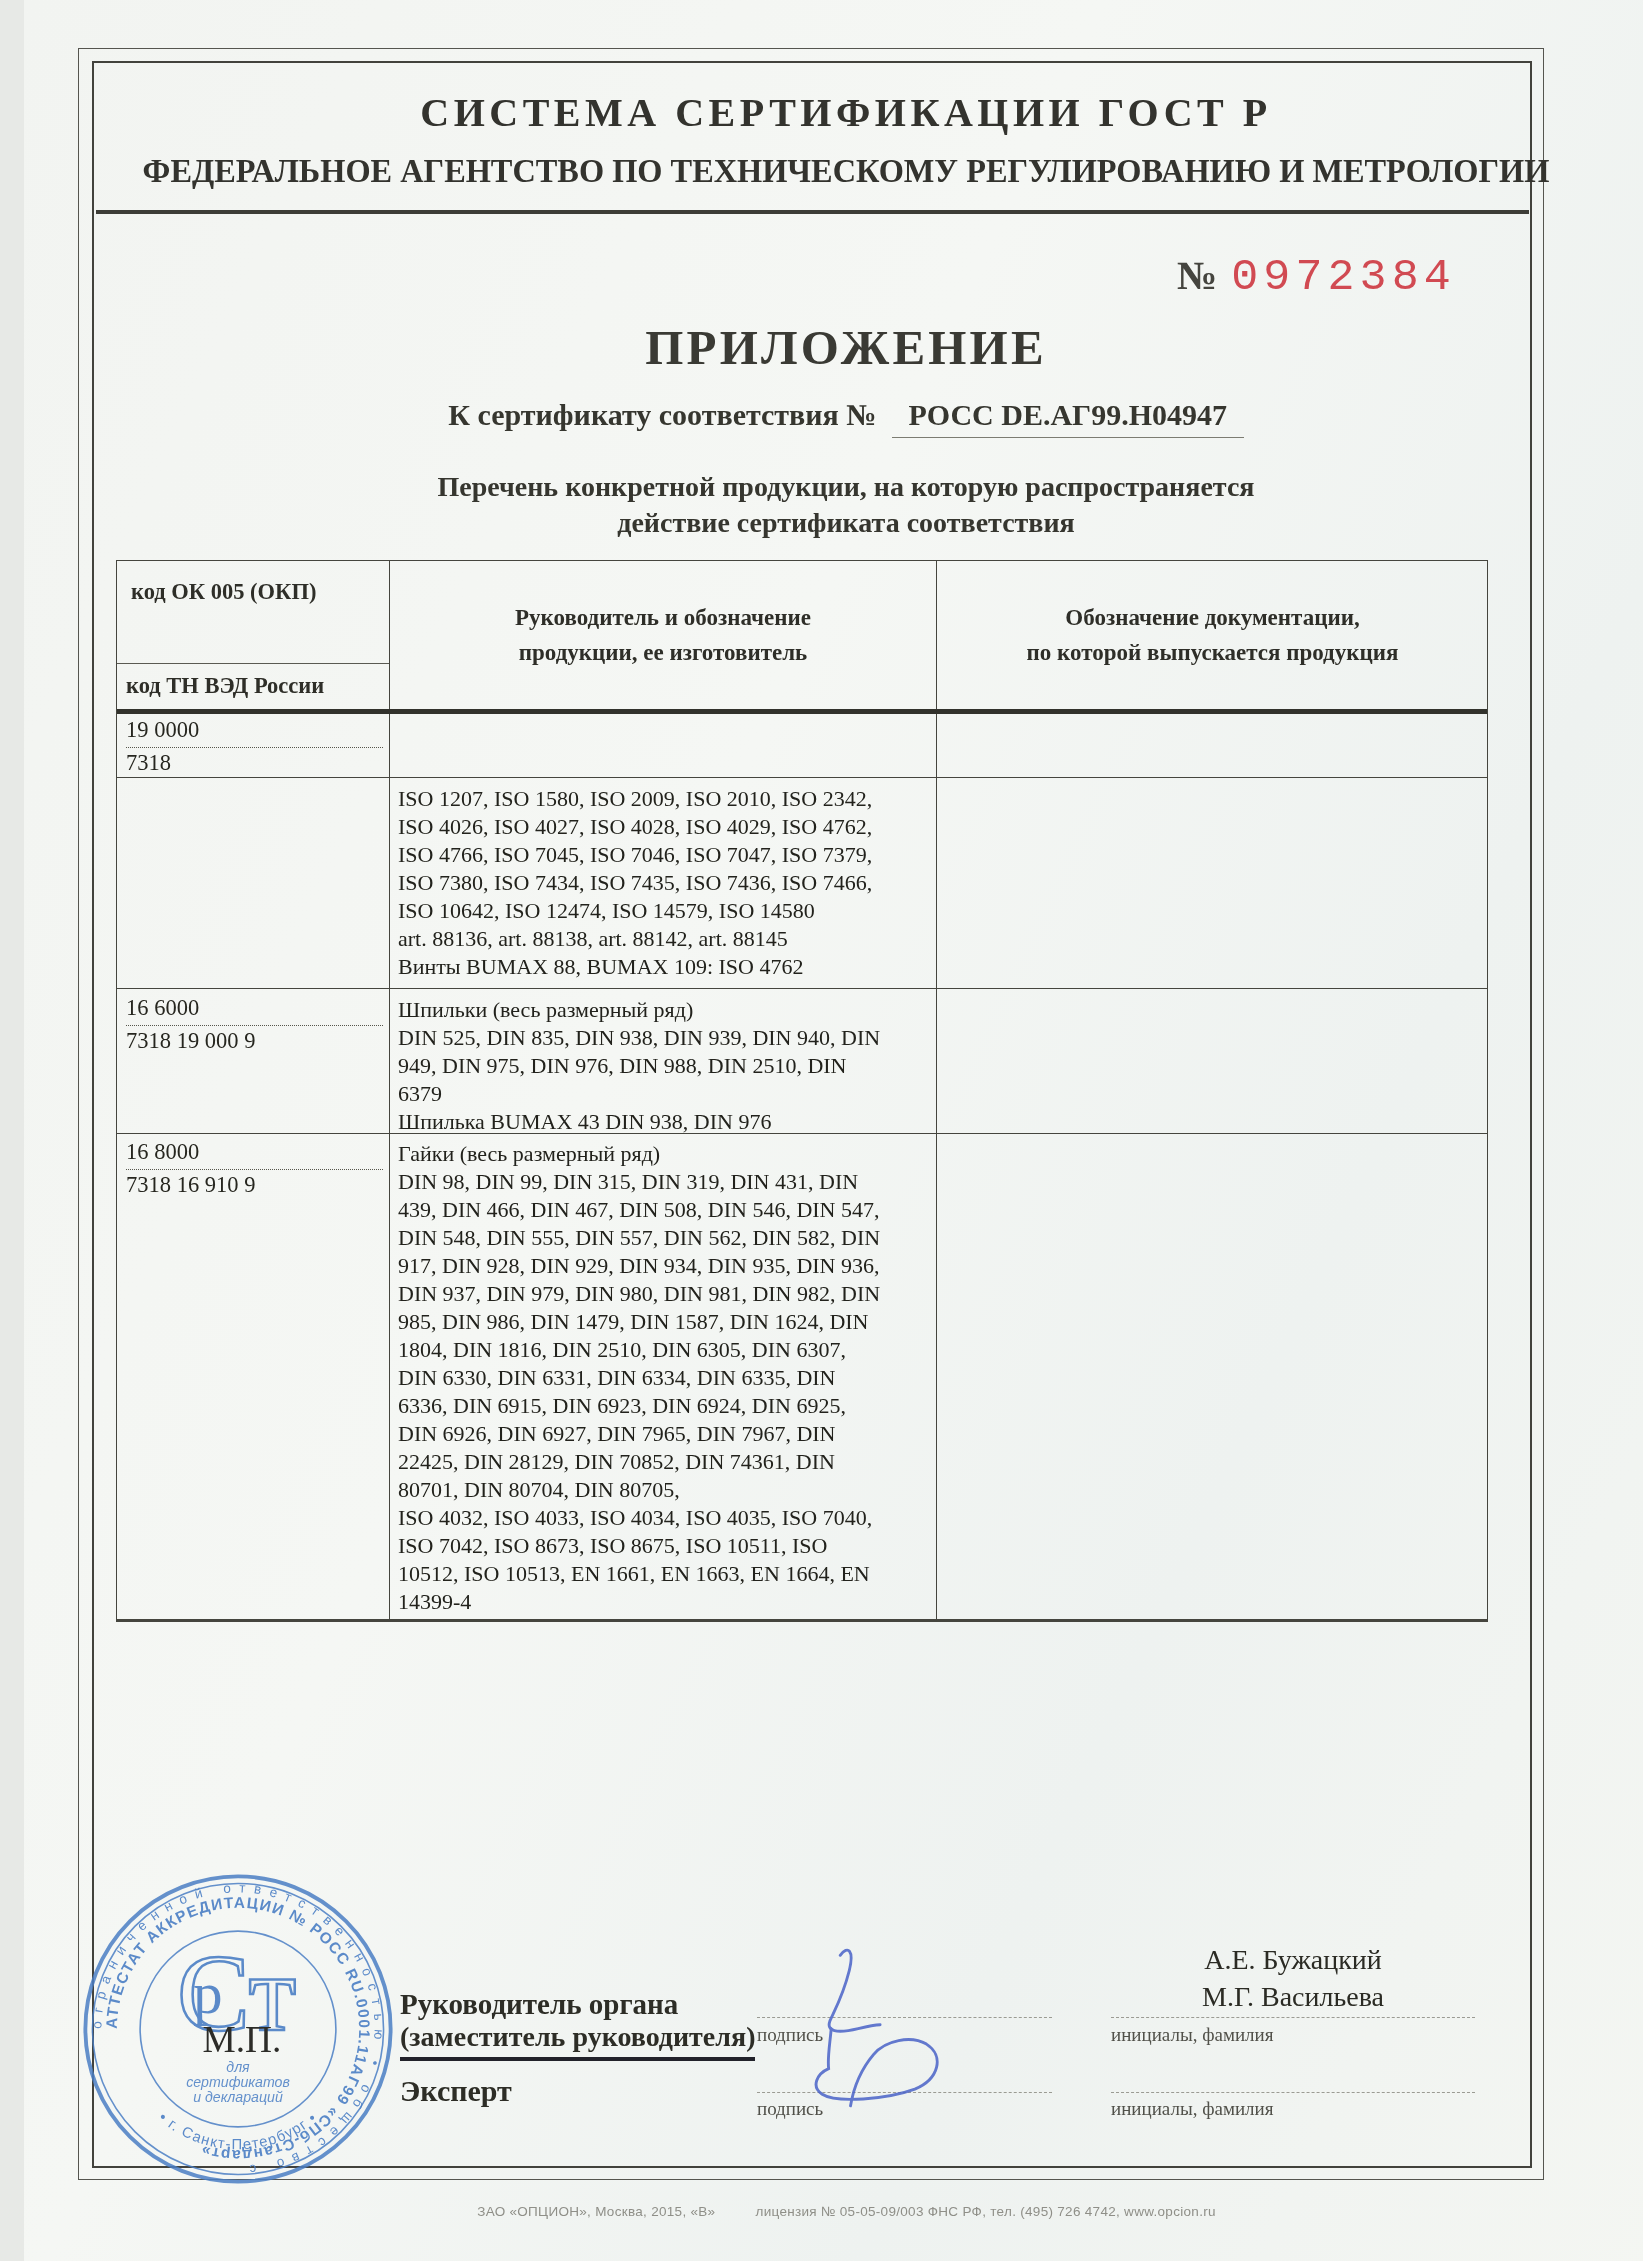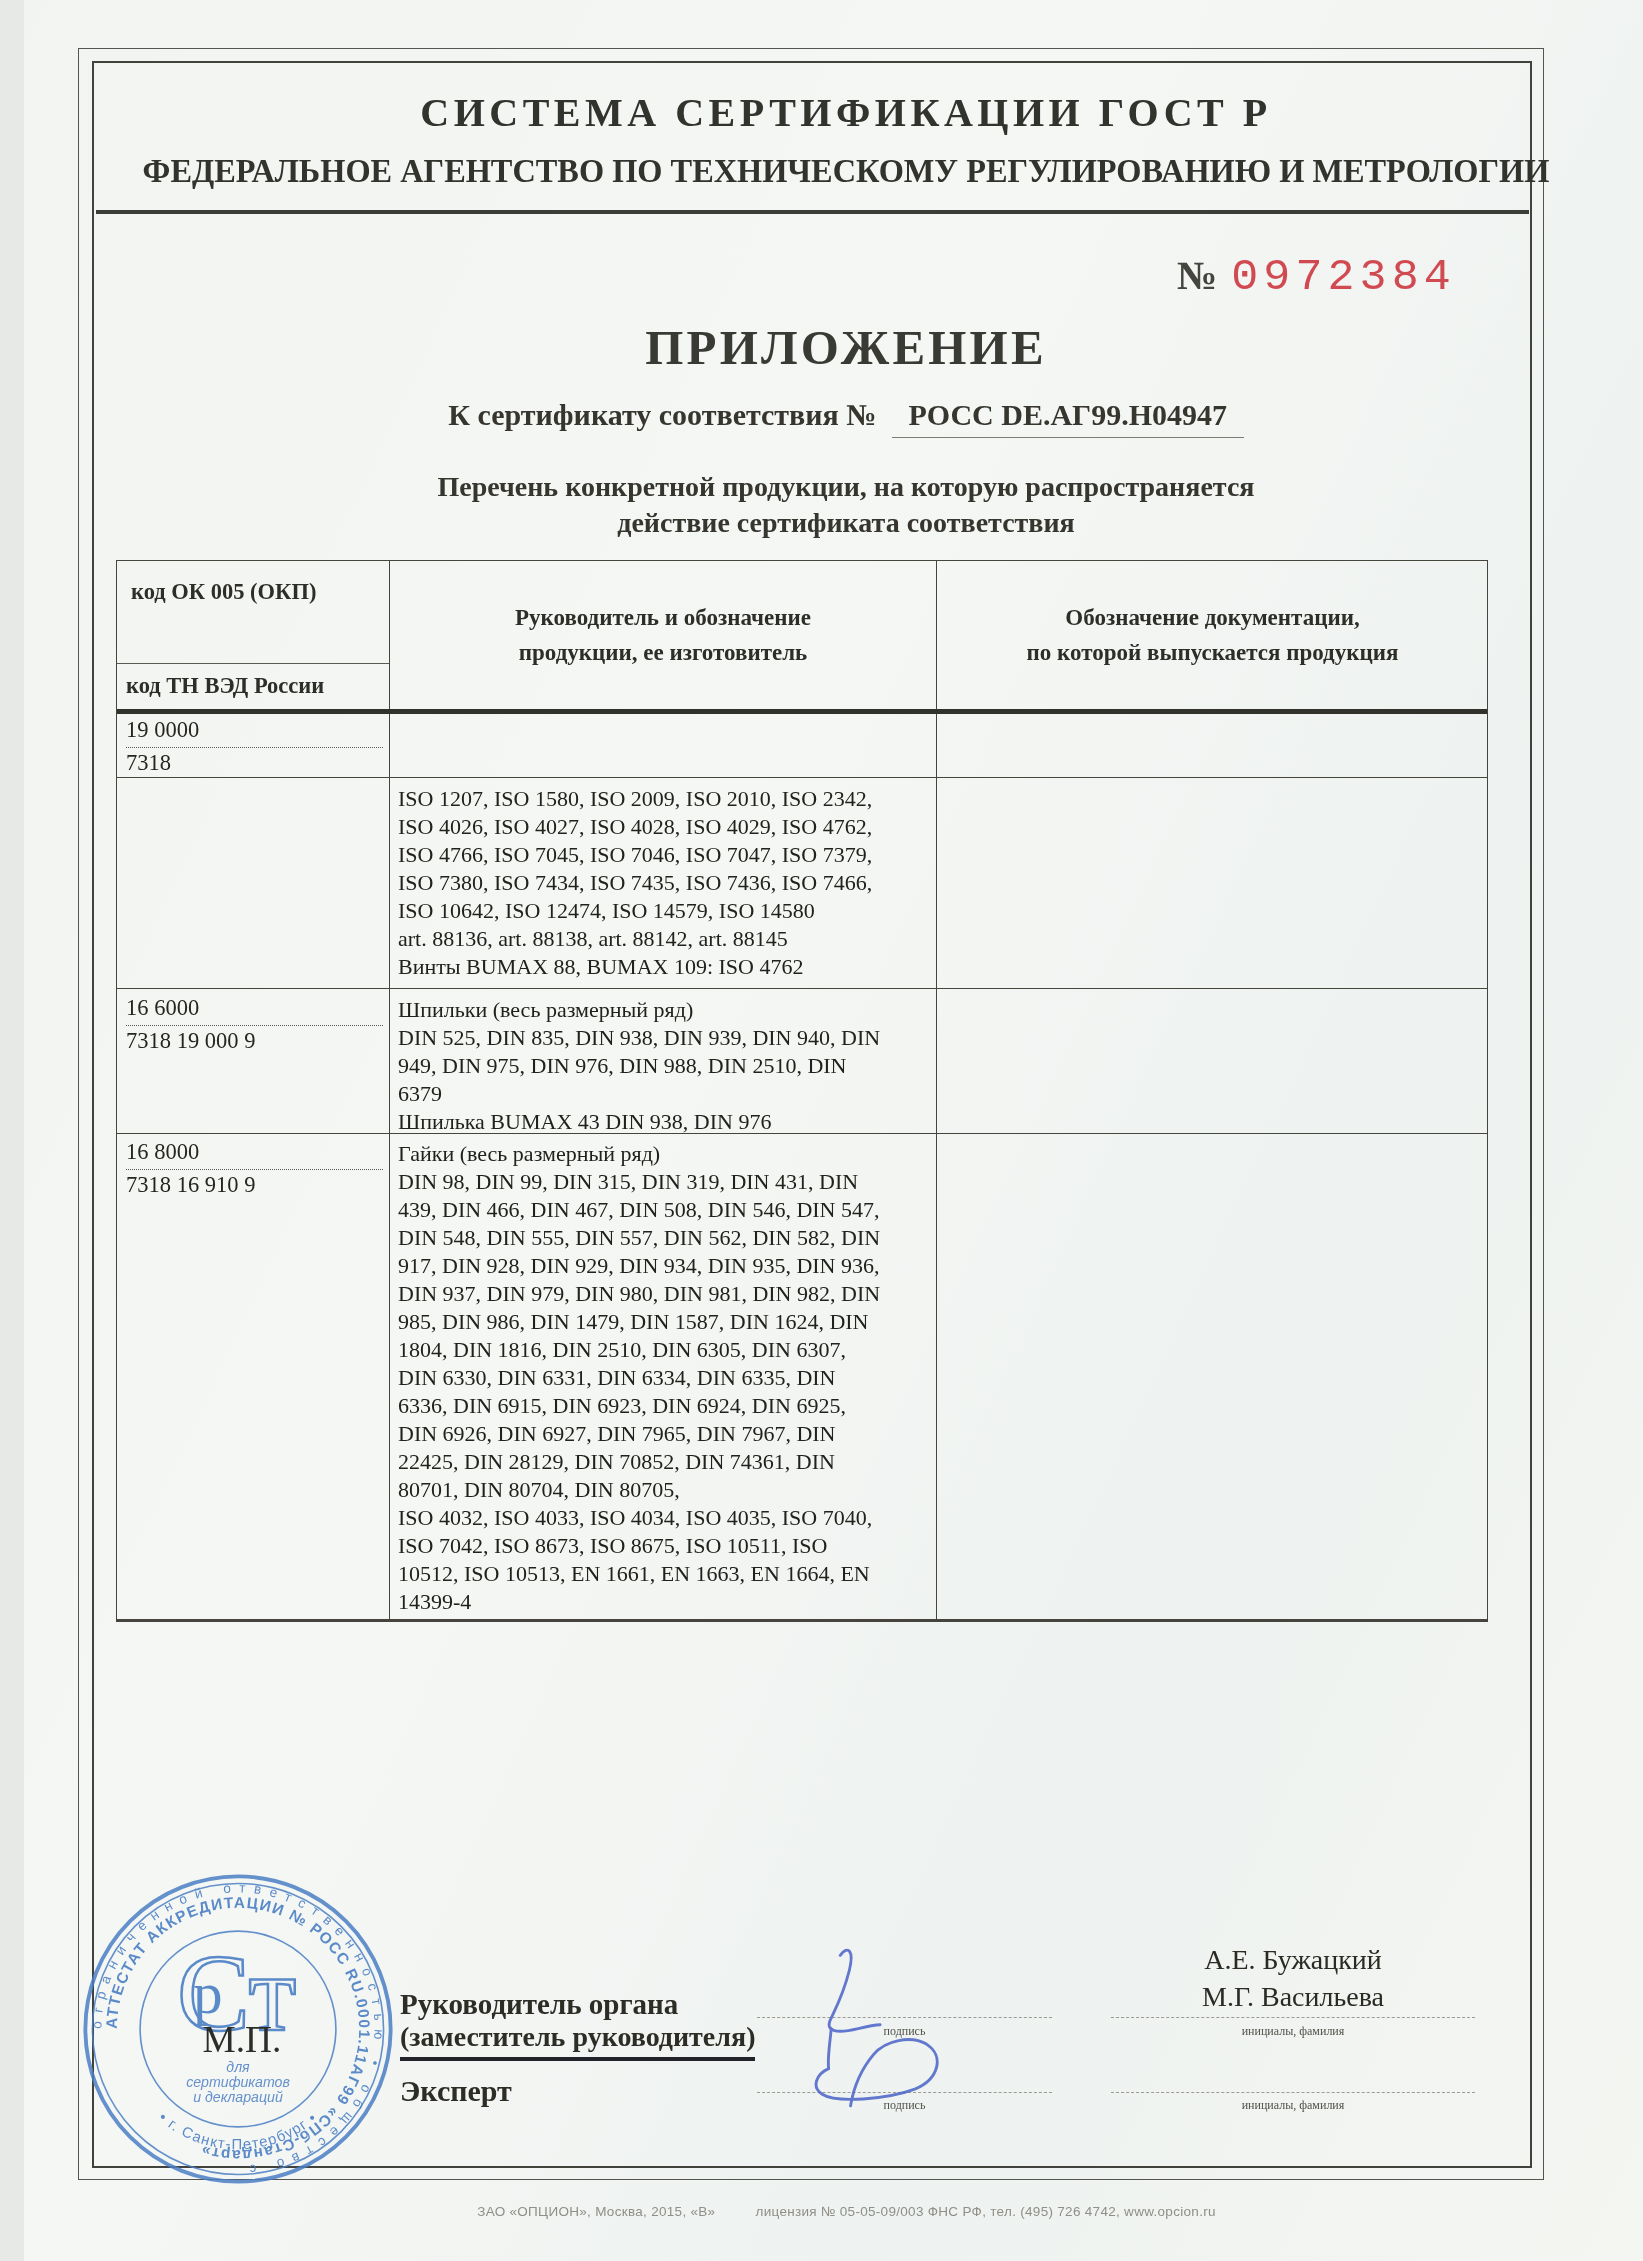--- a/index.html
+++ b/index.html
@@ -37,21 +37,21 @@
   .th{font-size:22.5px;font-weight:bold;color:#2e2e28;}
   .th-center{display:flex;align-items:center;justify-content:center;text-align:center;white-space:pre-line;line-height:35px;font-size:23px;font-weight:bold;color:#2e2e28;}
   .code-cell{position:absolute;left:9px;width:257px;}
   .code-line{font-size:22.5px;line-height:26px;color:#26261f;}
   .dotline{height:1.9px;border-bottom:1.9px dotted #56564c;margin:1.9px 0 2.6px 0;}
   .name-cell{position:absolute;left:281px;width:536px;font-size:22px;line-height:28px;white-space:pre-line;color:#22221c;}
 
   .sig-label-big{font-size:29px;font-weight:bold;color:#2d2d26;}
   .sig-underlined{display:inline-block;border-bottom:4.5px solid #22222a;padding-bottom:4px;}
   .rule-dashed{border-top:1.3px dashed #9b9b93;height:0;}
-  .small-cap{font-size:12px;color:#51514a;text-align:center;}
+  .small-cap{font-size:19px;color:#51514a;}
   .sig-name{font-size:28px;color:#2b2b24;text-align:center;}
 
   .footer-note{top:2204px;left:243px;width:1159px;text-align:center;
     font-family:"Liberation Sans","DejaVu Sans",sans-serif;font-size:13.5px;color:#8f8f88;letter-spacing:0.3px;}
   .footer-note span{margin:0 18px;}
   svg text{font-family:"Liberation Sans","DejaVu Sans",sans-serif;}
   .stamp-serif{font-family:"Liberation Serif","DejaVu Serif",serif;}
 </style>
 </head>
 <body>

